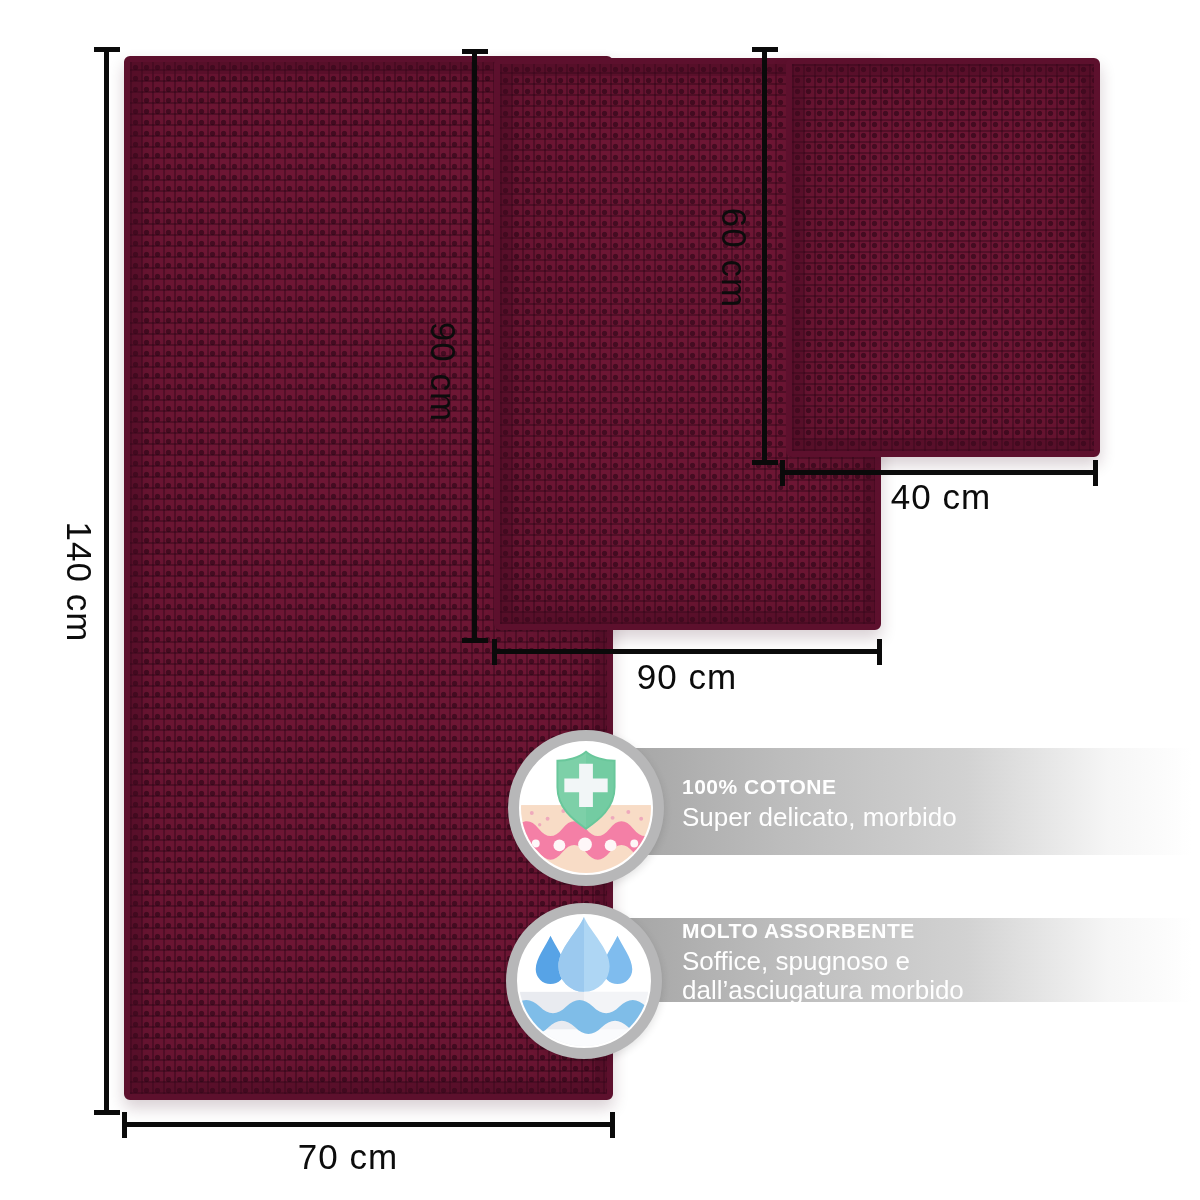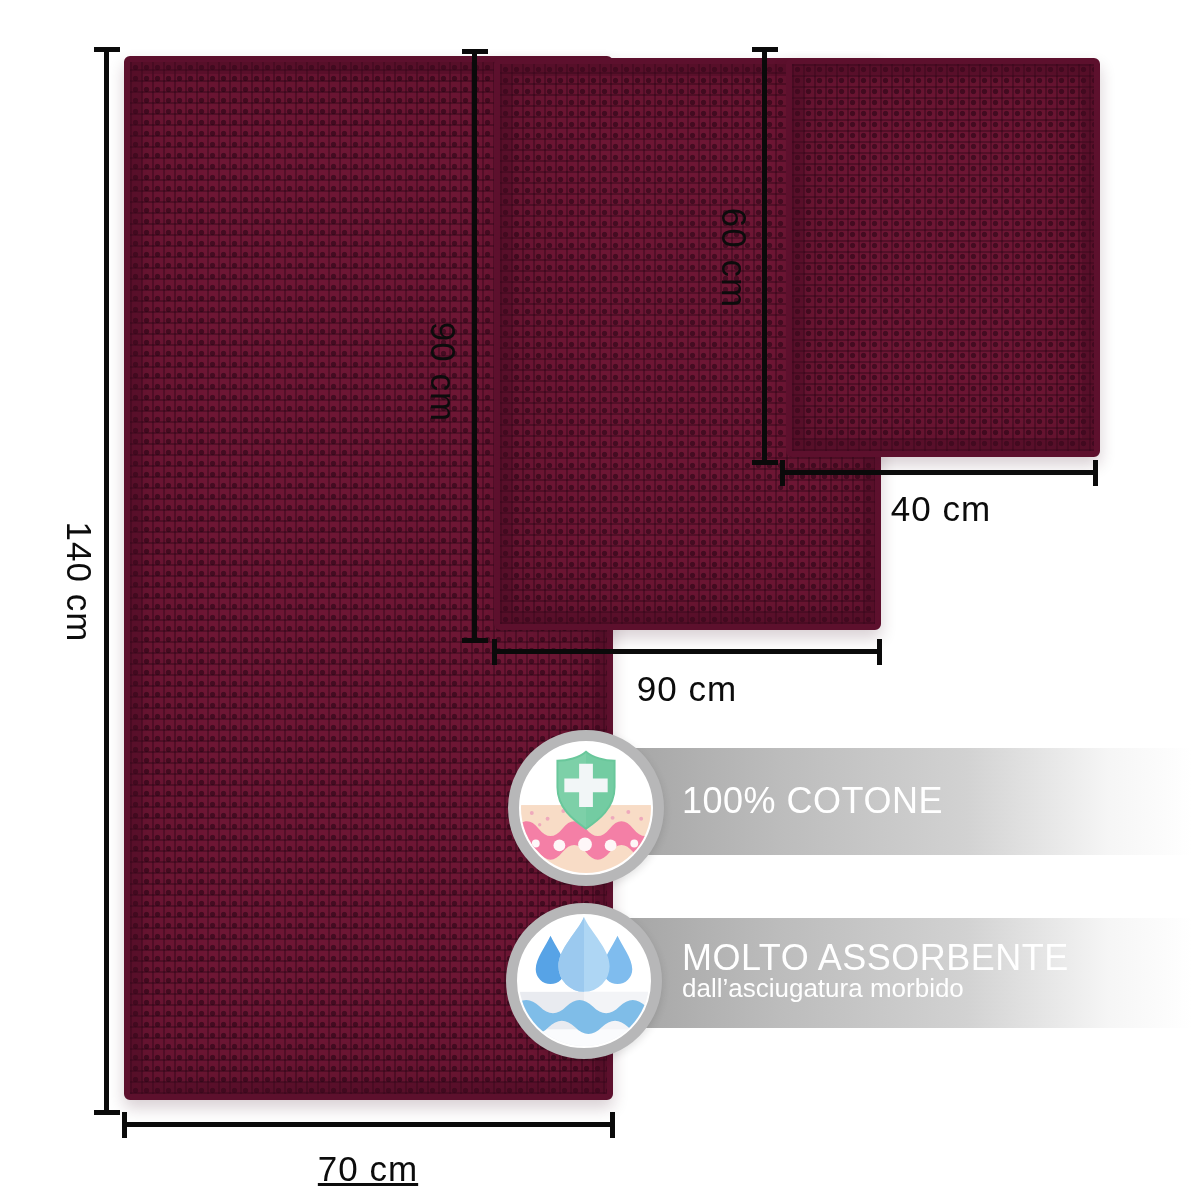--- a/index.html
+++ b/index.html
@@ -34,35 +34,35 @@
   .dimh { position:absolute; height:5px; background:#0a0a0a; z-index:4; }
   .capH { position:absolute; left:50%; transform:translateX(-50%); width:26px; height:5px; background:#0a0a0a; }
   .capV { position:absolute; top:50%;  transform:translateY(-50%); width:5px;  height:26px; background:#0a0a0a; }
   .capH.t { top:0; }    .capH.b { bottom:0; }
   .capV.l { left:0; }   .capV.r { right:0; }
 
   .hlabel, .vlabel {
     position:absolute; z-index:4; white-space:nowrap;
     font-size:35px; color:#0c0c0c; letter-spacing:1px;
   }
-  .hlabel { transform:translate(-50%,-50%);margin-top:12px; }
+  .hlabel { transform:translate(-50%,-50%); }
   .vlabel { transform:translate(-50%,-50%) rotate(90deg); }
 
   
   .banner {
     position:absolute; z-index:5; box-sizing:border-box;
     display:flex; flex-direction:column; justify-content:center;
     padding-left:82px;
     background:linear-gradient(90deg,
       #a2a2a2 0%, #bcbcbc 30%, #d2d2d2 62%,
       rgba(238,238,238,0.55) 86%, rgba(255,255,255,0) 100%);
   }
   #banner-cotton     { left:600px; top:748px; width:592px; height:107px; }
-  #banner-absorbent  { left:600px; top:918px; width:592px; height:110px; }
-  .banner .title { font-size:36px; font-weight:normal; color:#ffffff; line-height:29px; letter-spacing:0.5px; margin-bottom:2px; }
+  #banner-absorbent  { left:600px; top:918px; width:592px; height:84px; }
+  .banner .title { font-size:21px; font-weight:bold; color:#ffffff; line-height:29px; letter-spacing:0.5px; margin-bottom:2px; }
   .banner .line  { font-size:26px; color:#ffffff; line-height:29px; }
 
   
   .badge {
     position:absolute; z-index:6; box-sizing:border-box;
     width:156px; height:156px; border-radius:50%;
     background:#ffffff; border:11px solid #b7b7b8;
     display:flex; align-items:center; justify-content:center;
     box-shadow:0 3px 8px rgba(0,0,0,0.12);
   }
@@ -94,40 +94,42 @@
   <div class="dimv" style="left:762px; top:47px; height:418px;">
     <span class="capH t"></span>
     <span class="capH b"></span>
   </div>
   <span class="vlabel" style="left:734px; top:258px;">60 cm</span>
 
   <div class="dimh" style="left:122px; top:1122px; width:493px;">
     <span class="capV l"></span>
     <span class="capV r"></span>
   </div>
-  <span class="hlabel" style="left:368px; top:1157px;text-decoration:underline;">70 cm</span>
+  <span class="hlabel" style="left:348px; top:1157px;">70 cm</span>
 
   <div class="dimh" style="left:492px; top:649px; width:390px;">
     <span class="capV l"></span>
     <span class="capV r"></span>
   </div>
   <span class="hlabel" style="left:687px; top:677px;">90 cm</span>
 
   <div class="dimh" style="left:780px; top:470px; width:318px;">
     <span class="capV l"></span>
     <span class="capV r"></span>
   </div>
   <span class="hlabel" style="left:941px; top:497px;">40 cm</span>
 
   <div class="banner" id="banner-cotton">
     <div class="title">100% COTONE</div>
+    <div class="line">Super delicato, morbido</div>
   </div>
 
   <div class="banner" id="banner-absorbent">
     <div class="title">MOLTO ASSORBENTE</div>
+    <div class="line">Soffice, spugnoso e</div>
     <div class="line">dall’asciugatura morbido</div>
   </div>
 
   <div class="badge" id="badge-cotton">
     <svg viewBox="0 0 134 134" aria-hidden="true">
       <defs>
           <clipPath id="clipA">
             <circle cx="67" cy="67" r="66"></circle>
           </clipPath>
         </defs>

